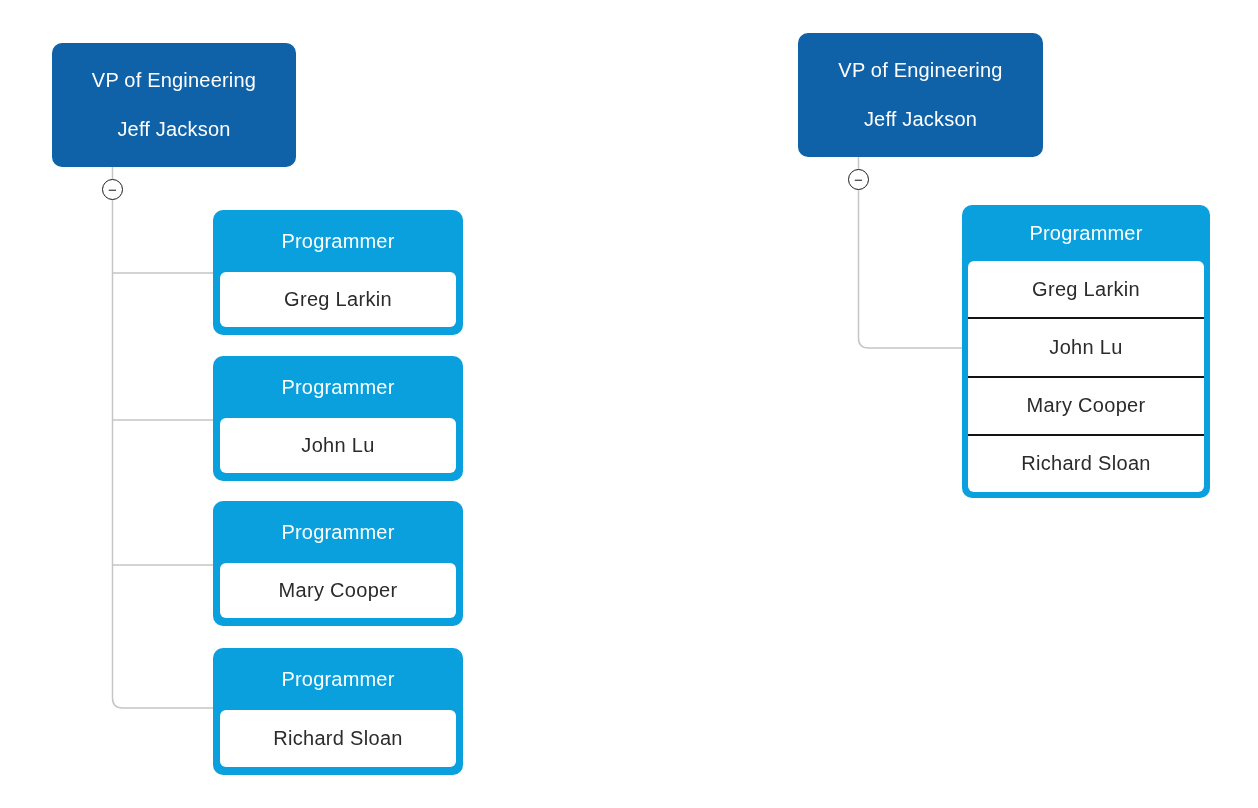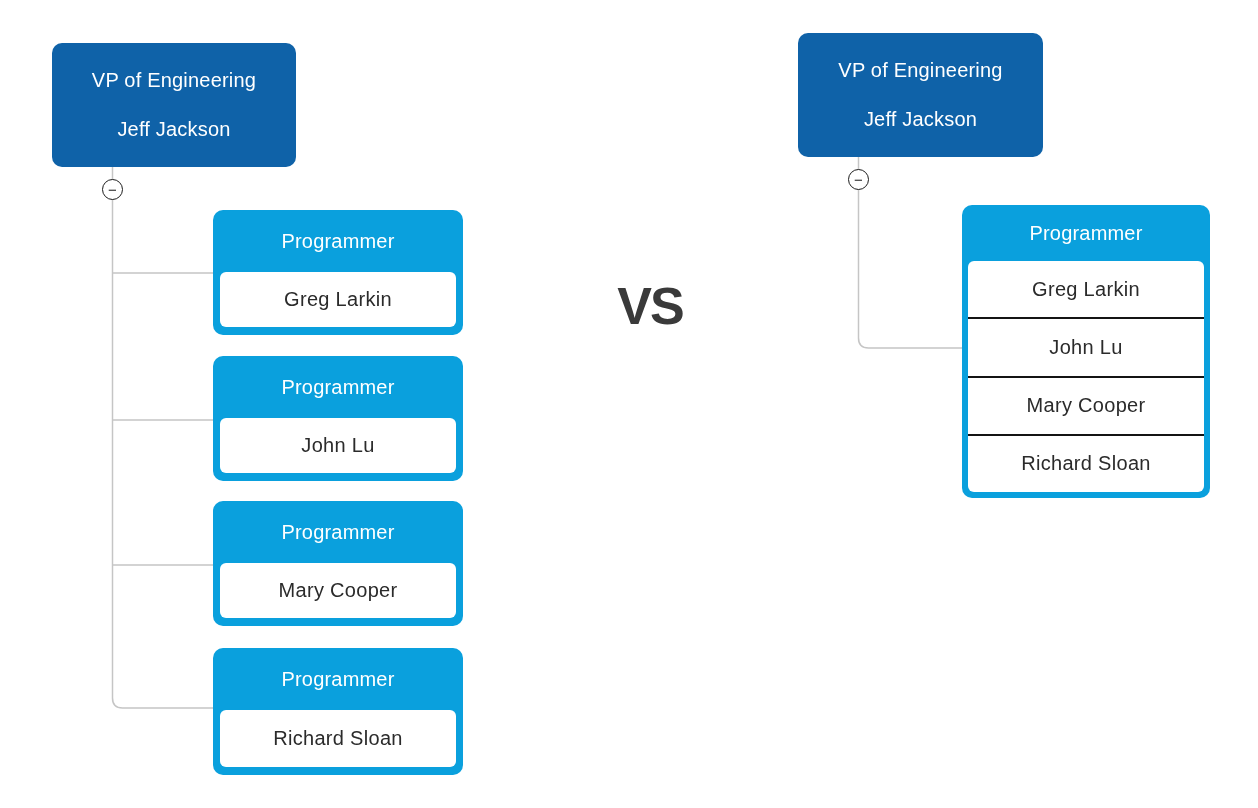--- a/index.html
+++ b/index.html
@@ -160,21 +160,20 @@
     </div>
   </div>
 
   <div class="node child-node" style="left:213px; top:648px; width:250px; height:127px;">
     <div class="node-title">Programmer</div>
     <div class="node-body">
       <span>Richard Sloan</span>
     </div>
   </div>
 
-  <div class="vs-label">VS</div>
 
   <div class="node root-node" style="left:798px; top:33px; width:245px; height:124px;">
     <div>VP of Engineering</div>
     <div>Jeff Jackson</div>
   </div>
 
   <div class="collapse-btn" style="left:848px; top:169px;">
     <span>−</span>
   </div>
 

